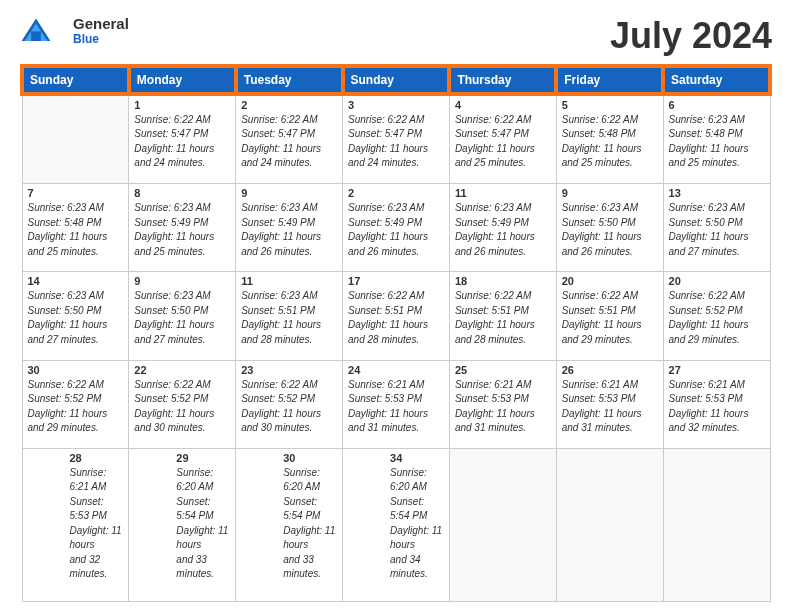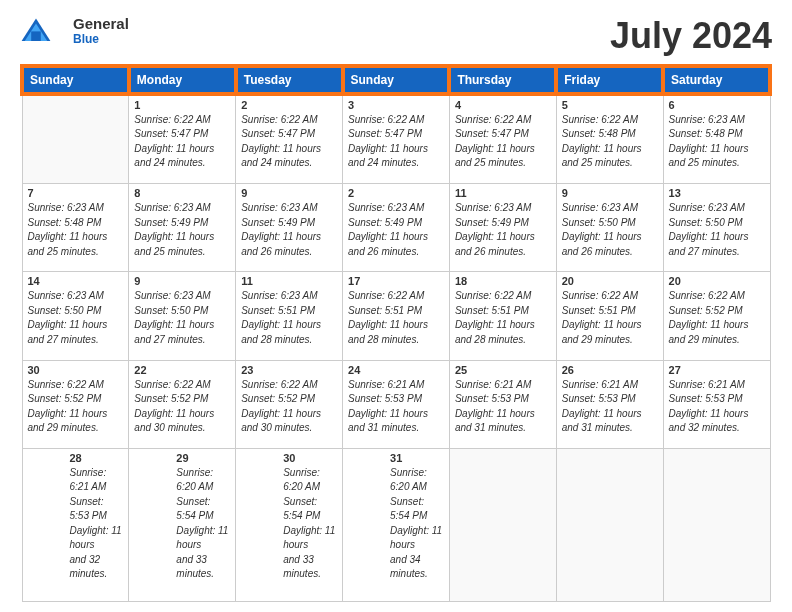--- a/index.html
+++ b/index.html
@@ -357,21 +357,21 @@
 and 33 minutes.</div>
           </td>
           <td>
             <div class="day-num">30</div>
             <div class="day-info" style="white-space: pre-line;">Sunrise: 6:20 AM
 Sunset: 5:54 PM
 Daylight: 11 hours
 and 33 minutes.</div>
           </td>
           <td>
-            <div class="day-num">31</div>
+            <div class="day-num">34</div>
             <div class="day-info" style="white-space: pre-line;">Sunrise: 6:20 AM
 Sunset: 5:54 PM
 Daylight: 11 hours
 and 34 minutes.</div>
           </td>
           <td class="empty"></td>
           <td class="empty"></td>
           <td class="empty"></td>
         </tr>
       </tbody>

